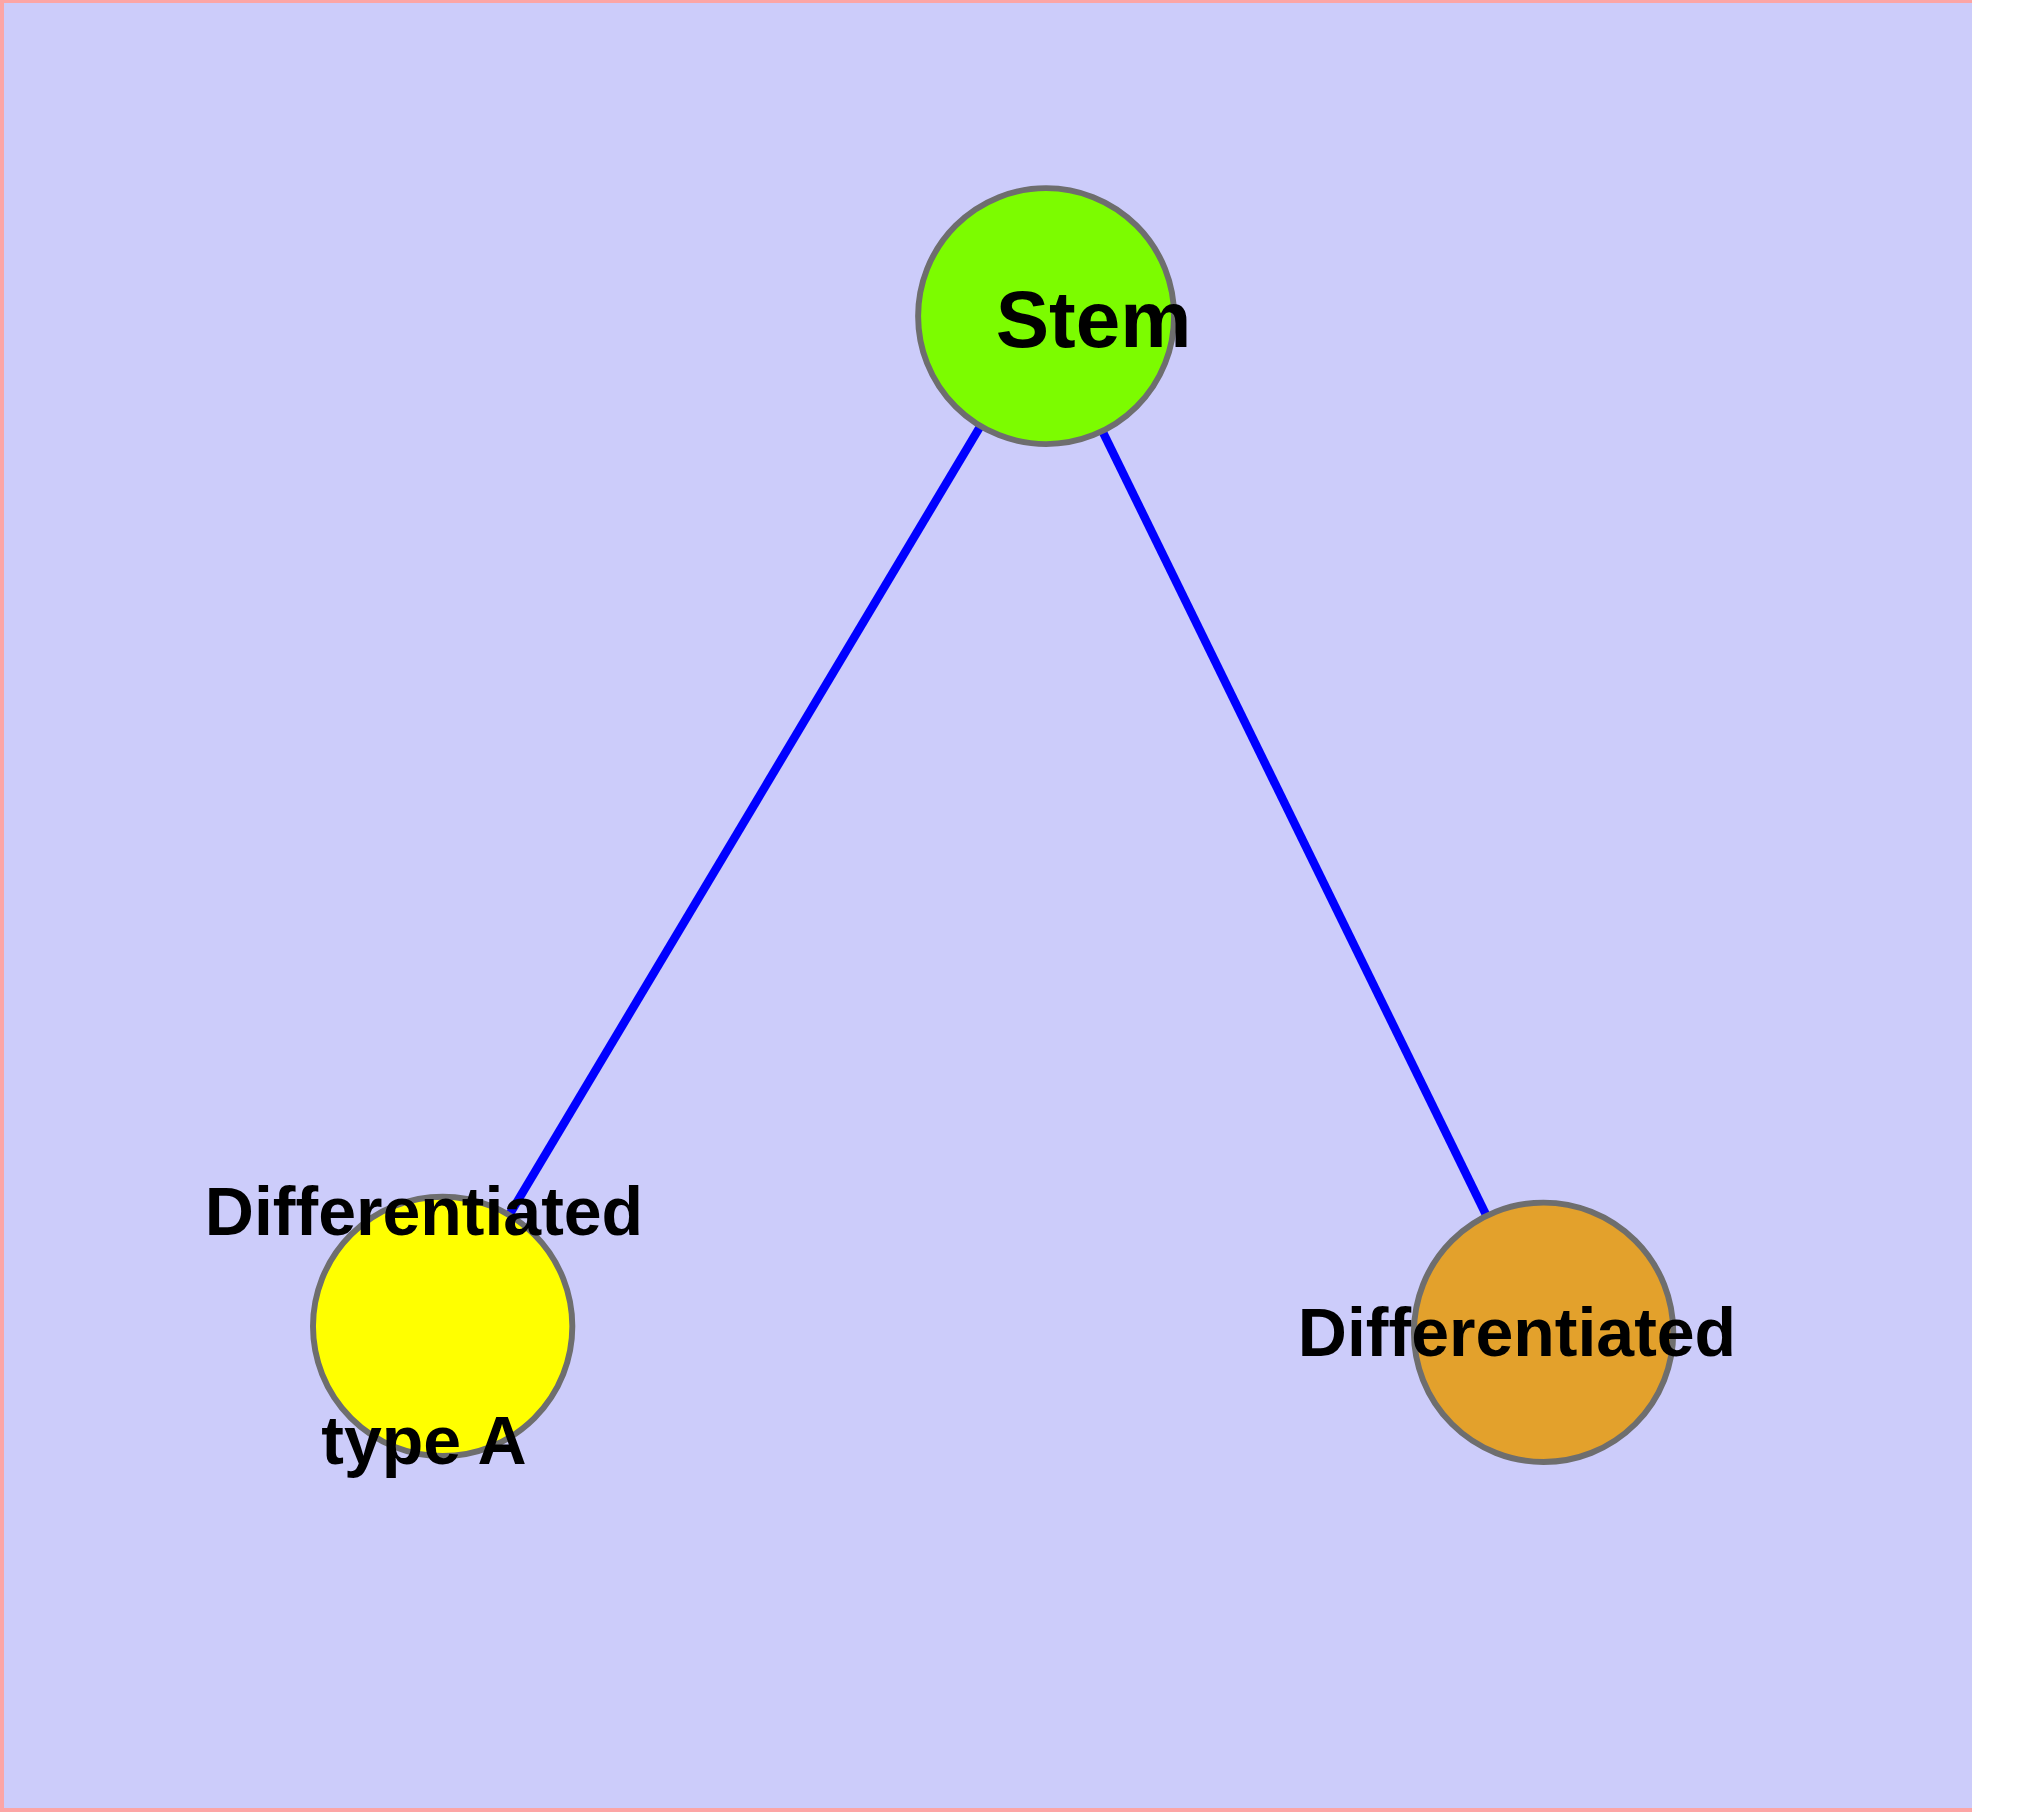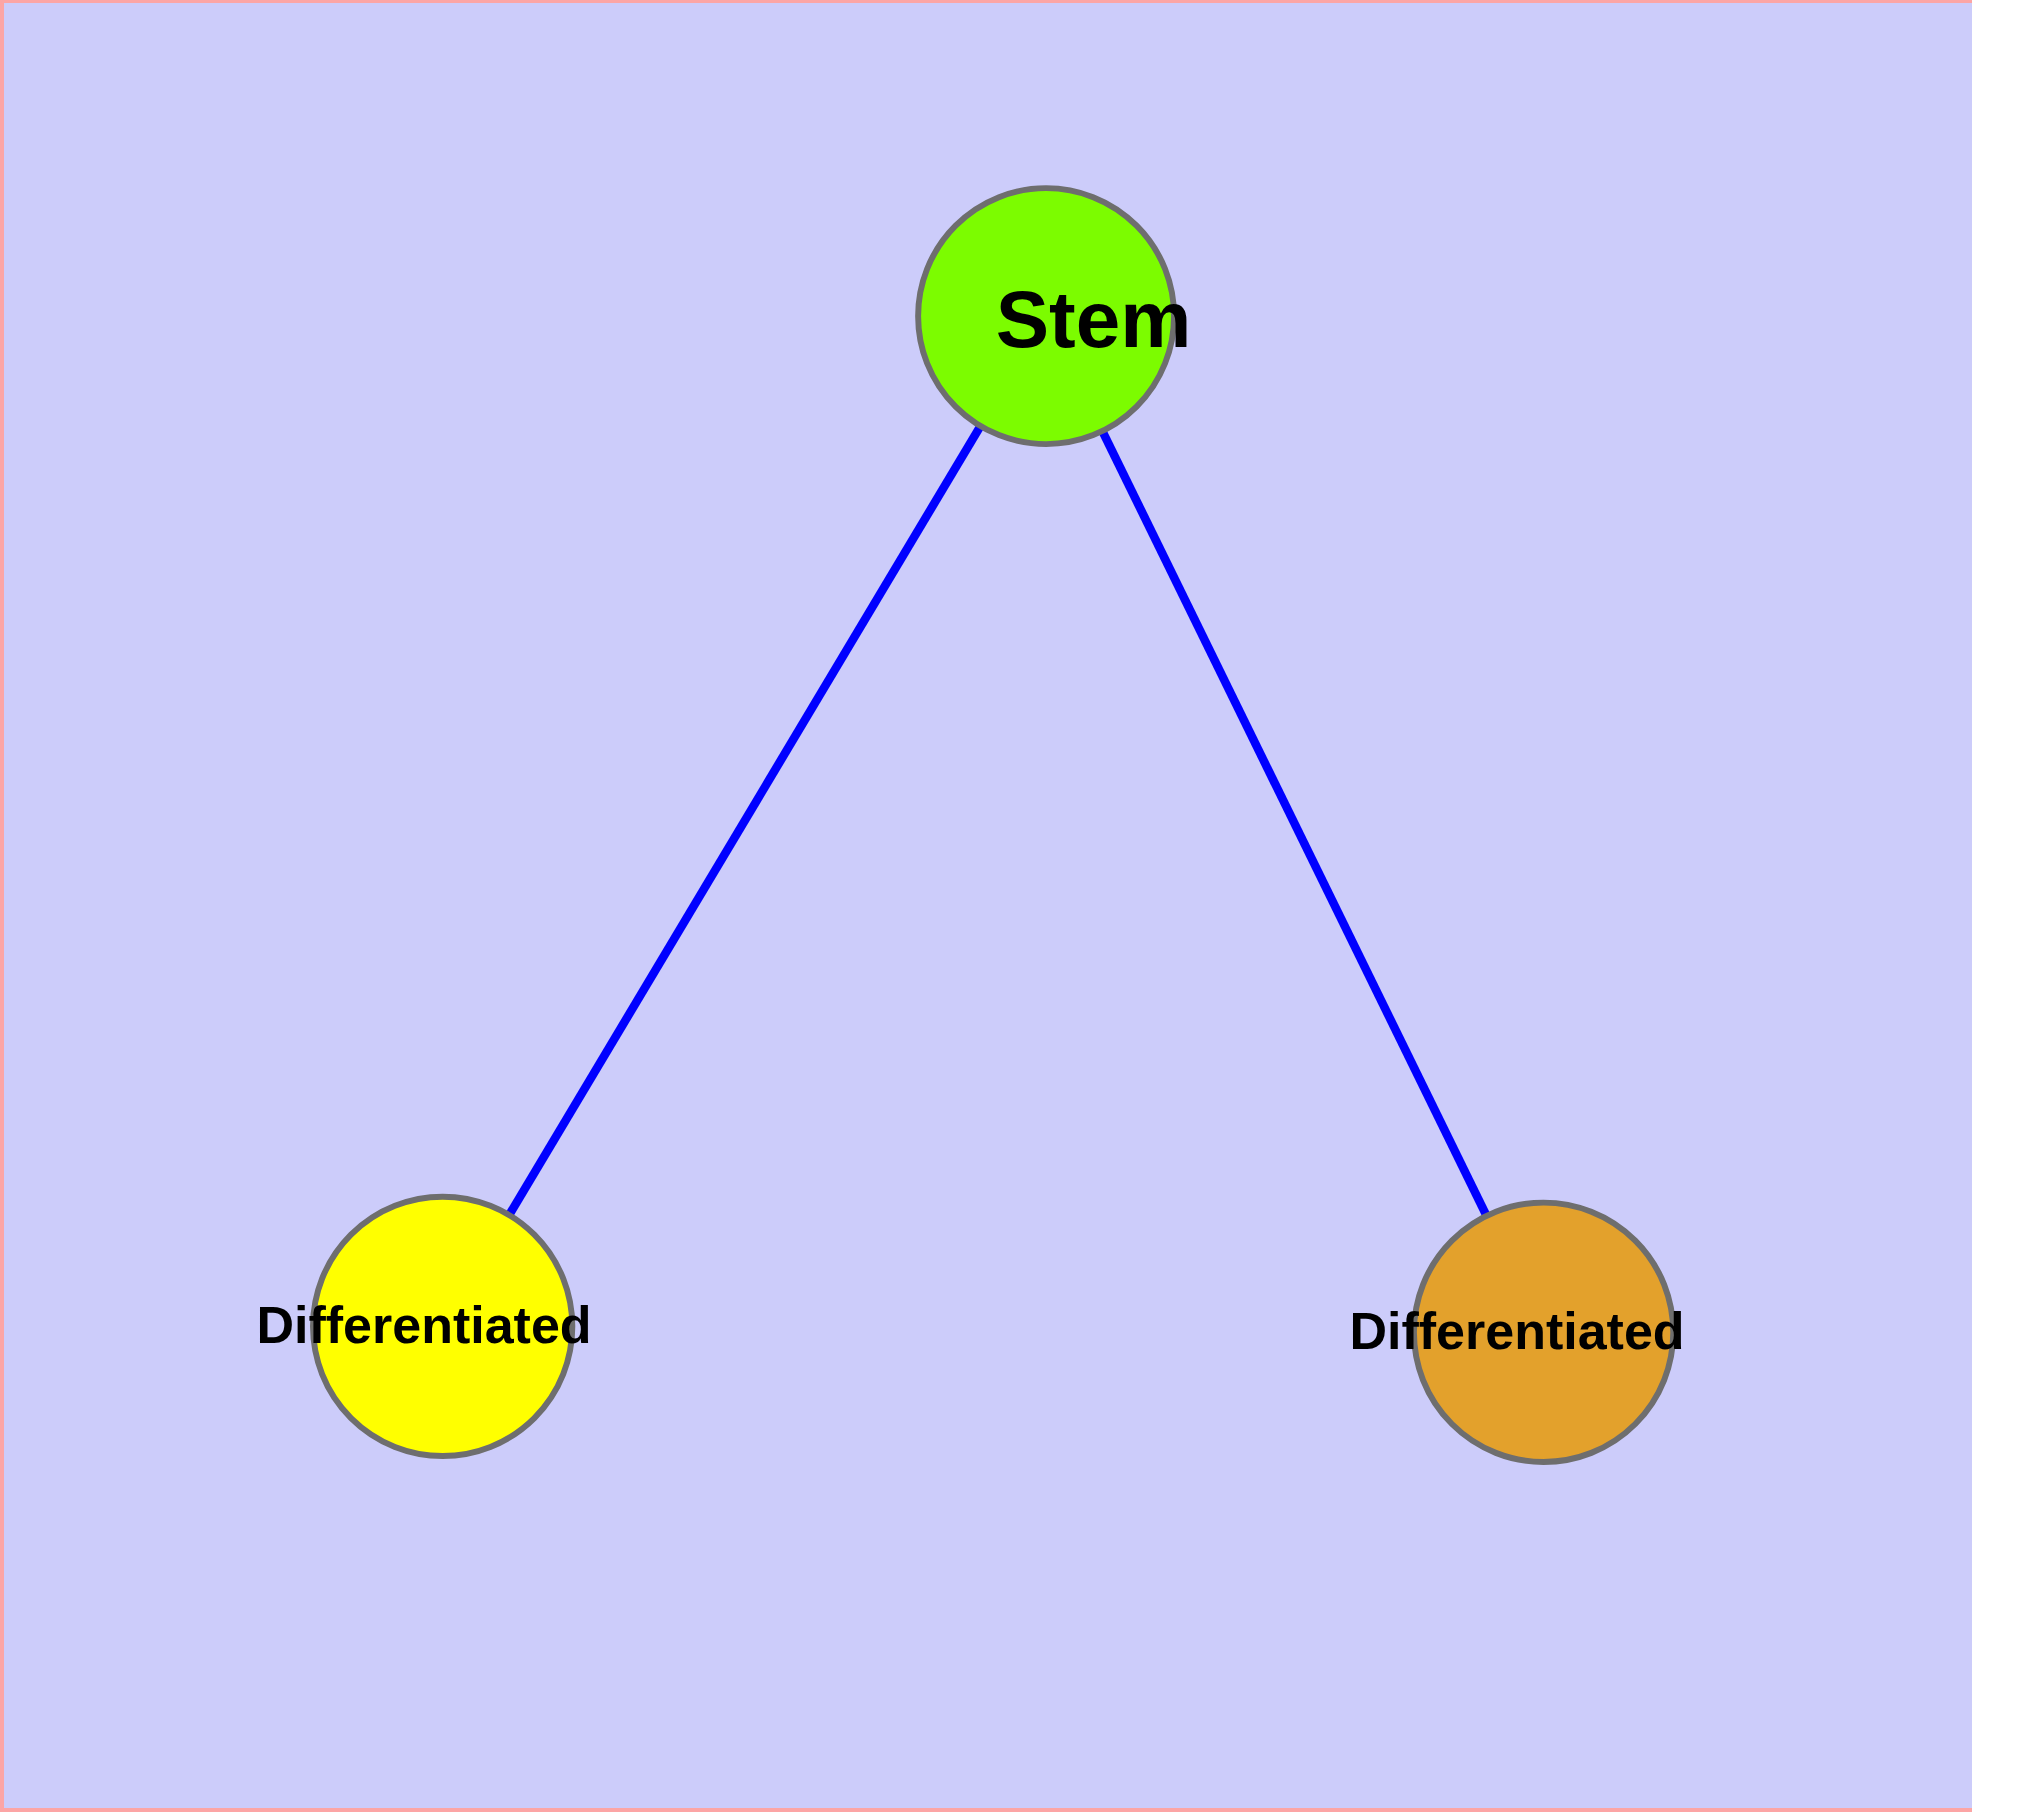--- a/index.html
+++ b/index.html
@@ -48,21 +48,21 @@
     text-align: center;
     white-space: pre;
     line-height: 1.12;
     pointer-events: none;
     transform: translate(-50%, -50%);
   }
   .label-stem {
     font-size: 80px;
   }
   .label-diff {
-    font-size: 52px;
+    font-size: 68px;
   }
 </style>
 </head>
 <body>
 
 <div id="canvas">
   <div id="plot-area"></div>
 
   <svg id="graph-svg" viewBox="0 0 2384 2138">
     <g>
@@ -75,19 +75,20 @@
       <circle class="node-circle" cx="1234" cy="373" r="151" fill="#7cfc00"></circle>
     </g>
   </svg>
 
   <div class="node-label label-stem" style="left:1049px; top:319px;">
     <span>Stem</span>
   </div>
 
   <div class="node-label label-diff" style="left:424px; top:1326px;">
     <div>Differentiated</div>
+    <div>type A</div>
   </div>
 
   <div class="node-label label-diff" style="left:1517px; top:1332px;">
     <div>Differentiated</div>
   </div>
 </div>
 
 
 </body></html>

